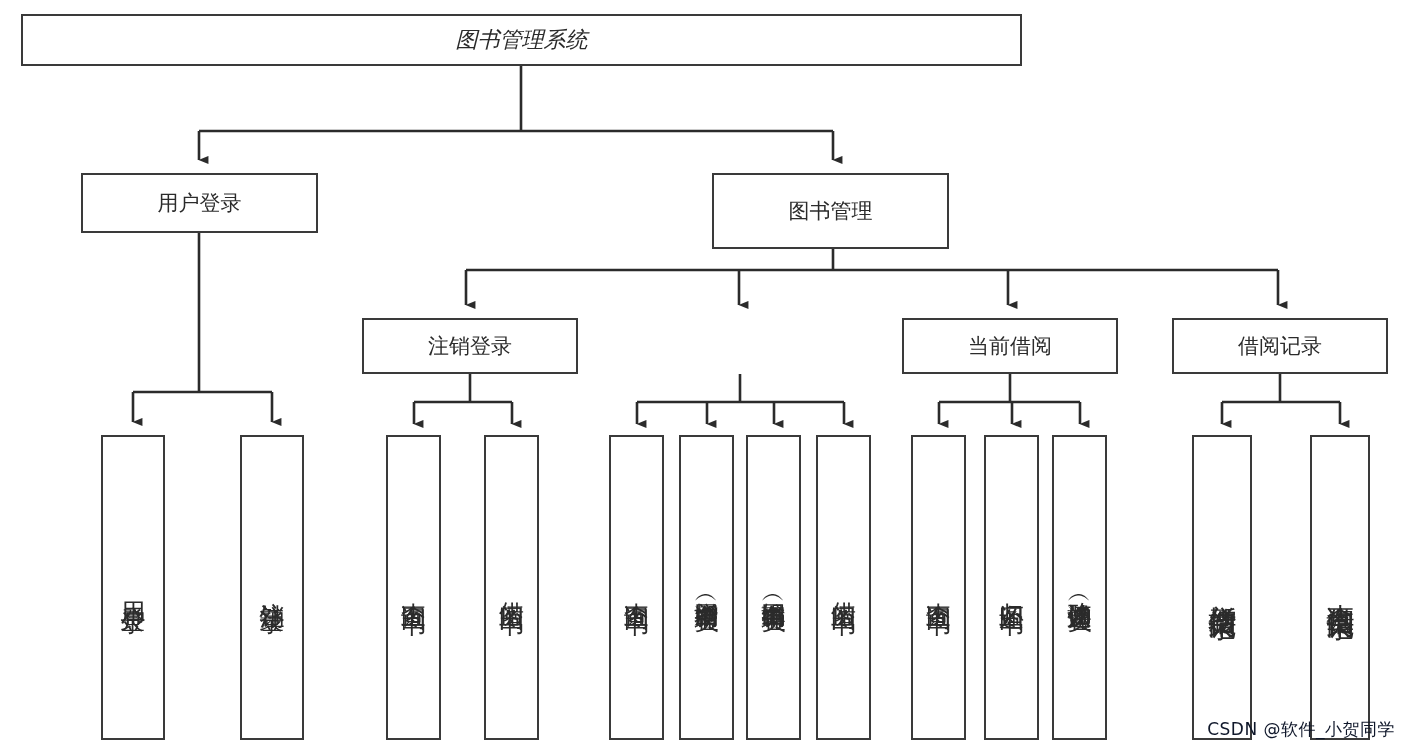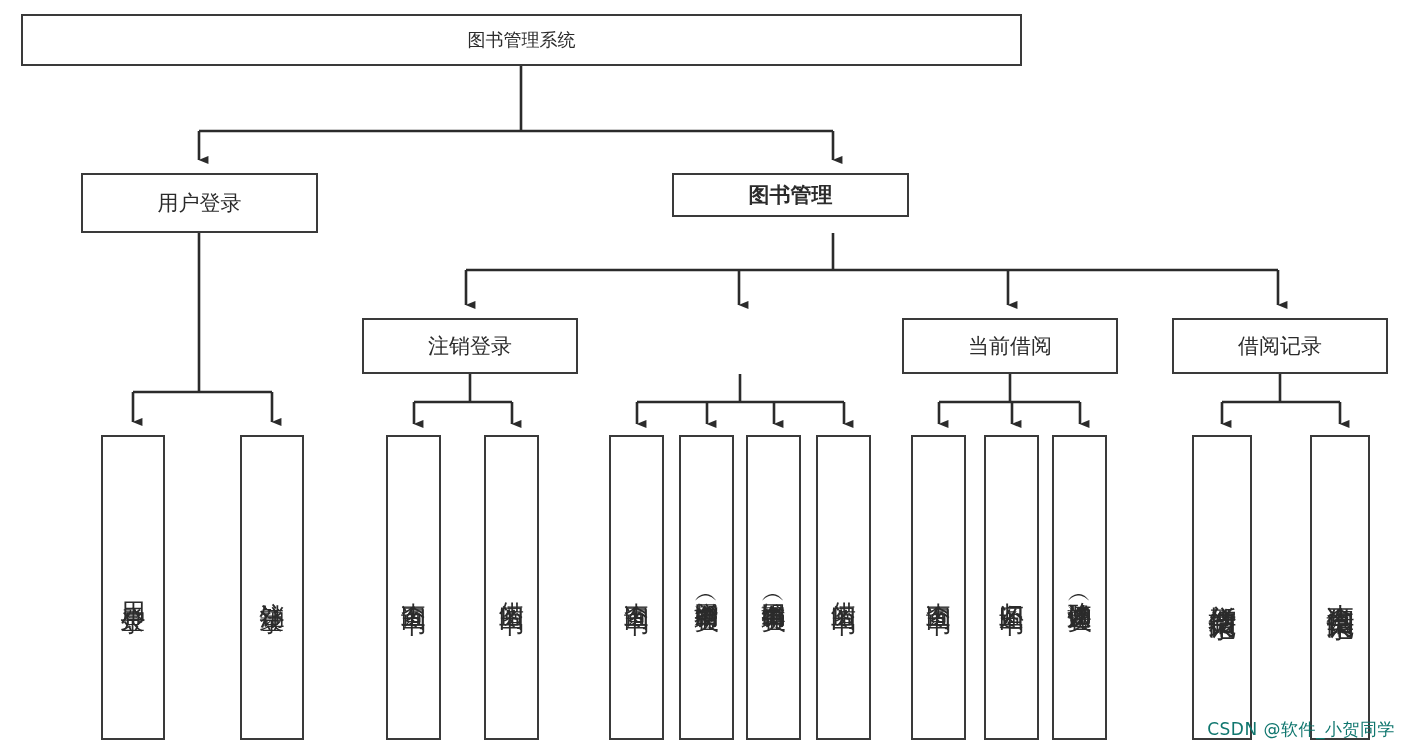--- a/index.html
+++ b/index.html
@@ -37,42 +37,43 @@
   .node-label {
     color: #2b2b2b;
     text-align: center;
     line-height: 1.05;
     white-space: nowrap;
   }
   .h-node .node-label {
     font-size: 21px;
   }
   .root .node-label {
-    font-size: 18px;
+    font-size: 22px;
+    font-style: italic;
   }
   .v-node .node-label {
     writing-mode: vertical-rl;
     text-orientation: upright;
     letter-spacing: 3px;
     font-size: 25px;
     line-height: 1;
   }
   .v-node.narrow .node-label {
     font-size: 24px;
     letter-spacing: 1px;
   }
   .v-node.wide .node-label {
     font-size: 28px;
     letter-spacing: 2px;
   }
   #watermark {
     position: absolute;
     right: 10px;
     bottom: 6px;
-    color: #0f766e;
+    color: #0f172a;
     font-size: 17px;
     letter-spacing: 0.5px;
     white-space: nowrap;
     pointer-events: none;
   }
 </style>
 </head>
 <body>
 
 <div id="canvas">
@@ -127,21 +128,21 @@
     </g>
   </svg>
 
   <div class="node root h-node" style="left:21px; top:14px; width:1001px; height:52px;">
     <span class="node-label">图书管理系统</span>
   </div>
 
   <div class="node h-node" style="left:81px; top:173px; width:237px; height:60px;">
     <span class="node-label">用户登录</span>
   </div>
-  <div class="node h-node" style="left:672px; top:173px; width:237px; height:44px;font-weight:bold;">
+  <div class="node h-node" style="left:712px; top:173px; width:237px; height:76px;">
     <span class="node-label">图书管理</span>
   </div>
 
   <div class="node h-node" style="left:362px; top:318px; width:216px; height:56px;">
     <span class="node-label">注销登录</span>
   </div>
   <div class="node h-node" style="left:1172px; top:318px; width:216px; height:56px;">
     <span class="node-label">借阅记录</span>
   </div>
   <div class="node h-node" style="left:902px; top:318px; width:216px; height:56px;">

